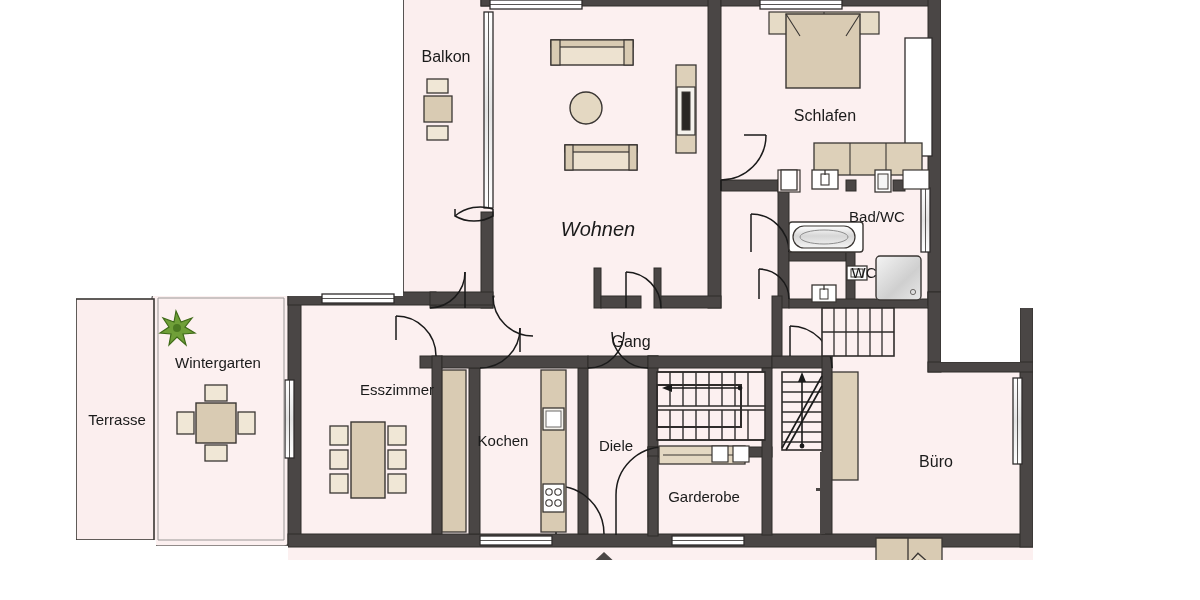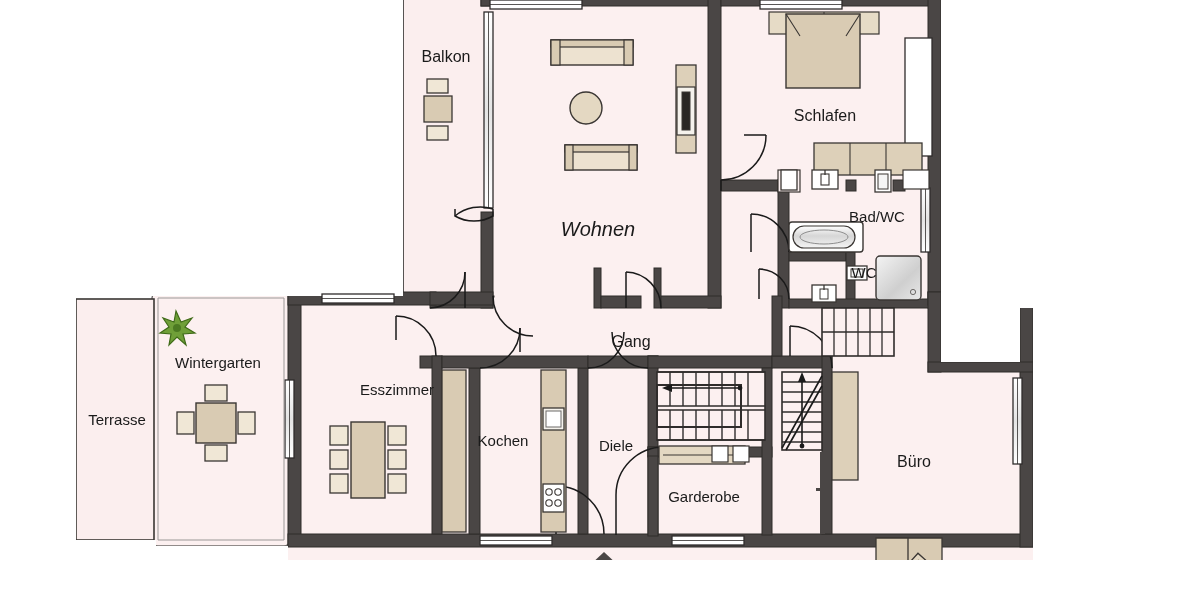--- a/index.html
+++ b/index.html
@@ -448,16 +448,16 @@
   <div class="lbl" style="left:825px;top:116px;font-size:16px;">Schlafen</div>
   <div class="lbl" style="left:877px;top:216px;font-size:15px;">Bad/WC</div>
   <div class="lbl" style="left:864px;top:272px;font-size:15px;">WC</div>
   <div class="lbl" style="left:631px;top:342px;font-size:16px;">Gang</div>
   <div class="lbl" style="left:117px;top:419px;font-size:15px;">Terrasse</div>
   <div class="lbl" style="left:218px;top:362px;font-size:15px;text-align:center;">Wintergarten</div>
   <div class="lbl" style="left:365px;top:389px;font-size:15px;margin-left:32px;">Esszimmer</div>
   <div class="lbl" style="left:503px;top:432px;font-size:15px;margin-top:8px;">Kochen</div>
   <div class="lbl" style="left:616px;top:445px;font-size:15px;">Diele</div>
   <div class="lbl" style="left:704px;top:496px;font-size:15px;">Garderobe</div>
-  <div class="lbl" style="left:914px;top:462px;font-size:16px;">Büro</div>
+  <div class="lbl" style="left:936px;top:462px;font-size:16px;">Büro</div>
 
   <div class="wm" style="left:1015px;top:563px;">ss</div>
 </div>
 
 </body></html>

